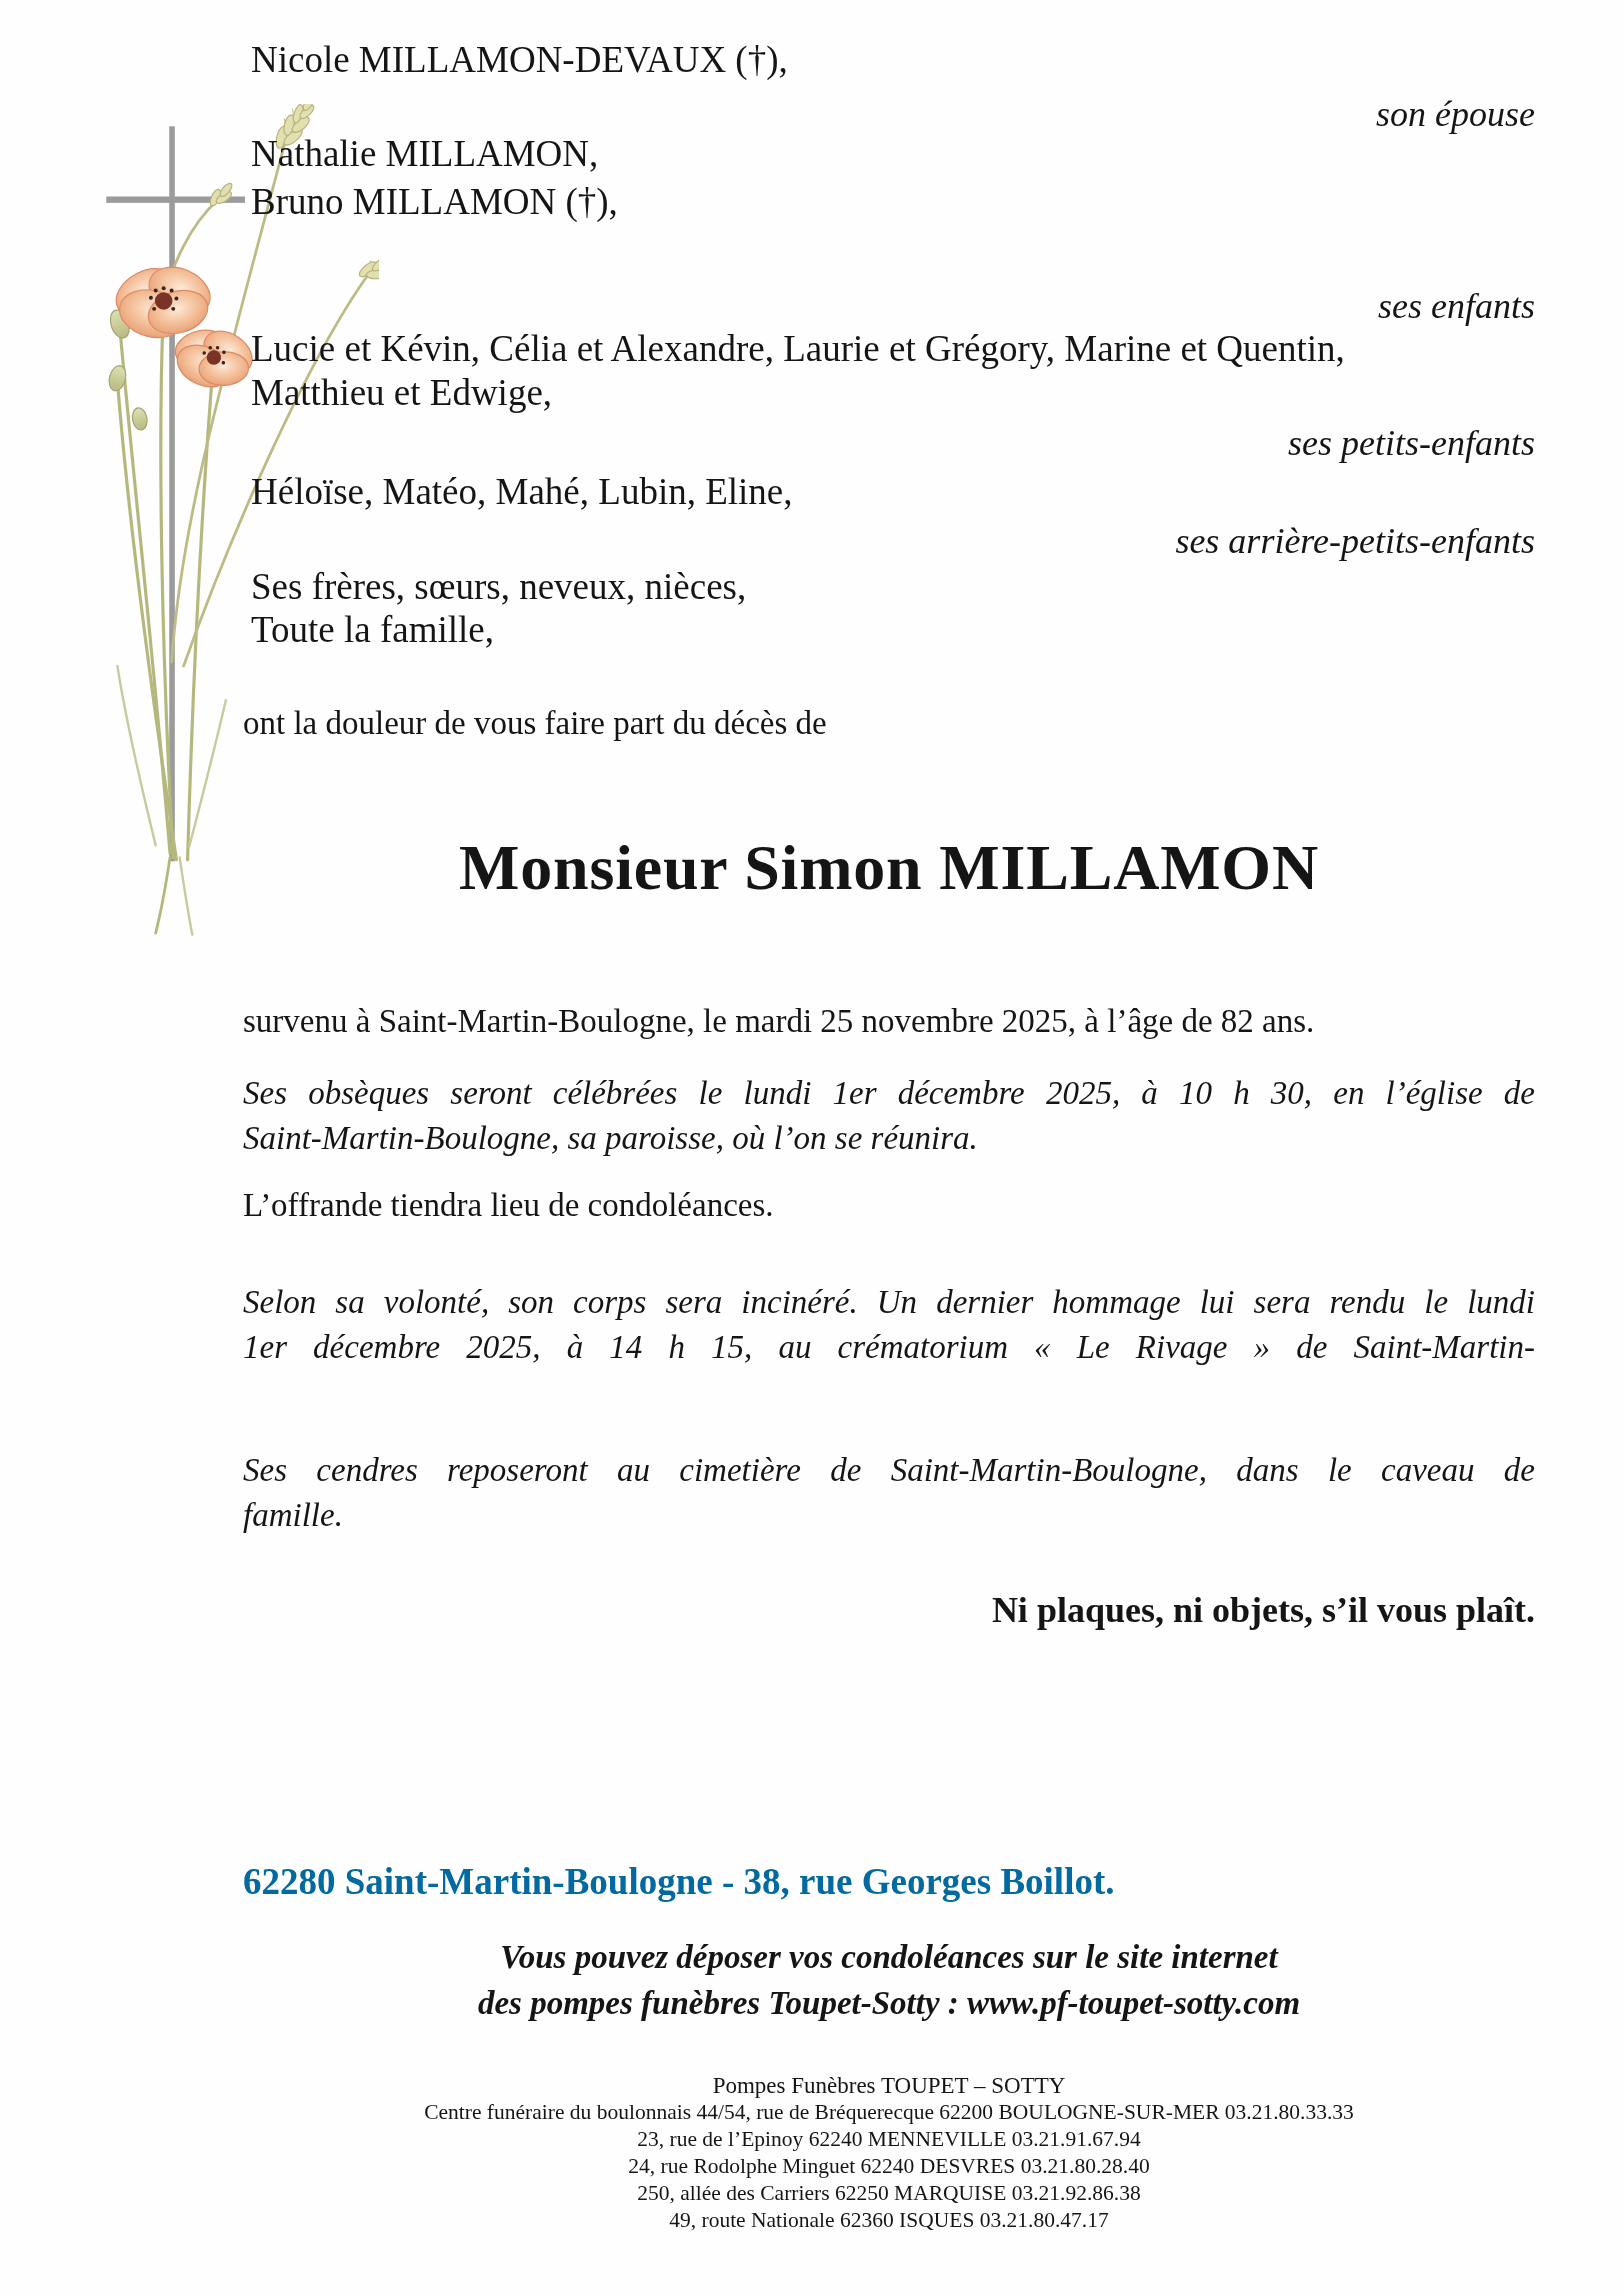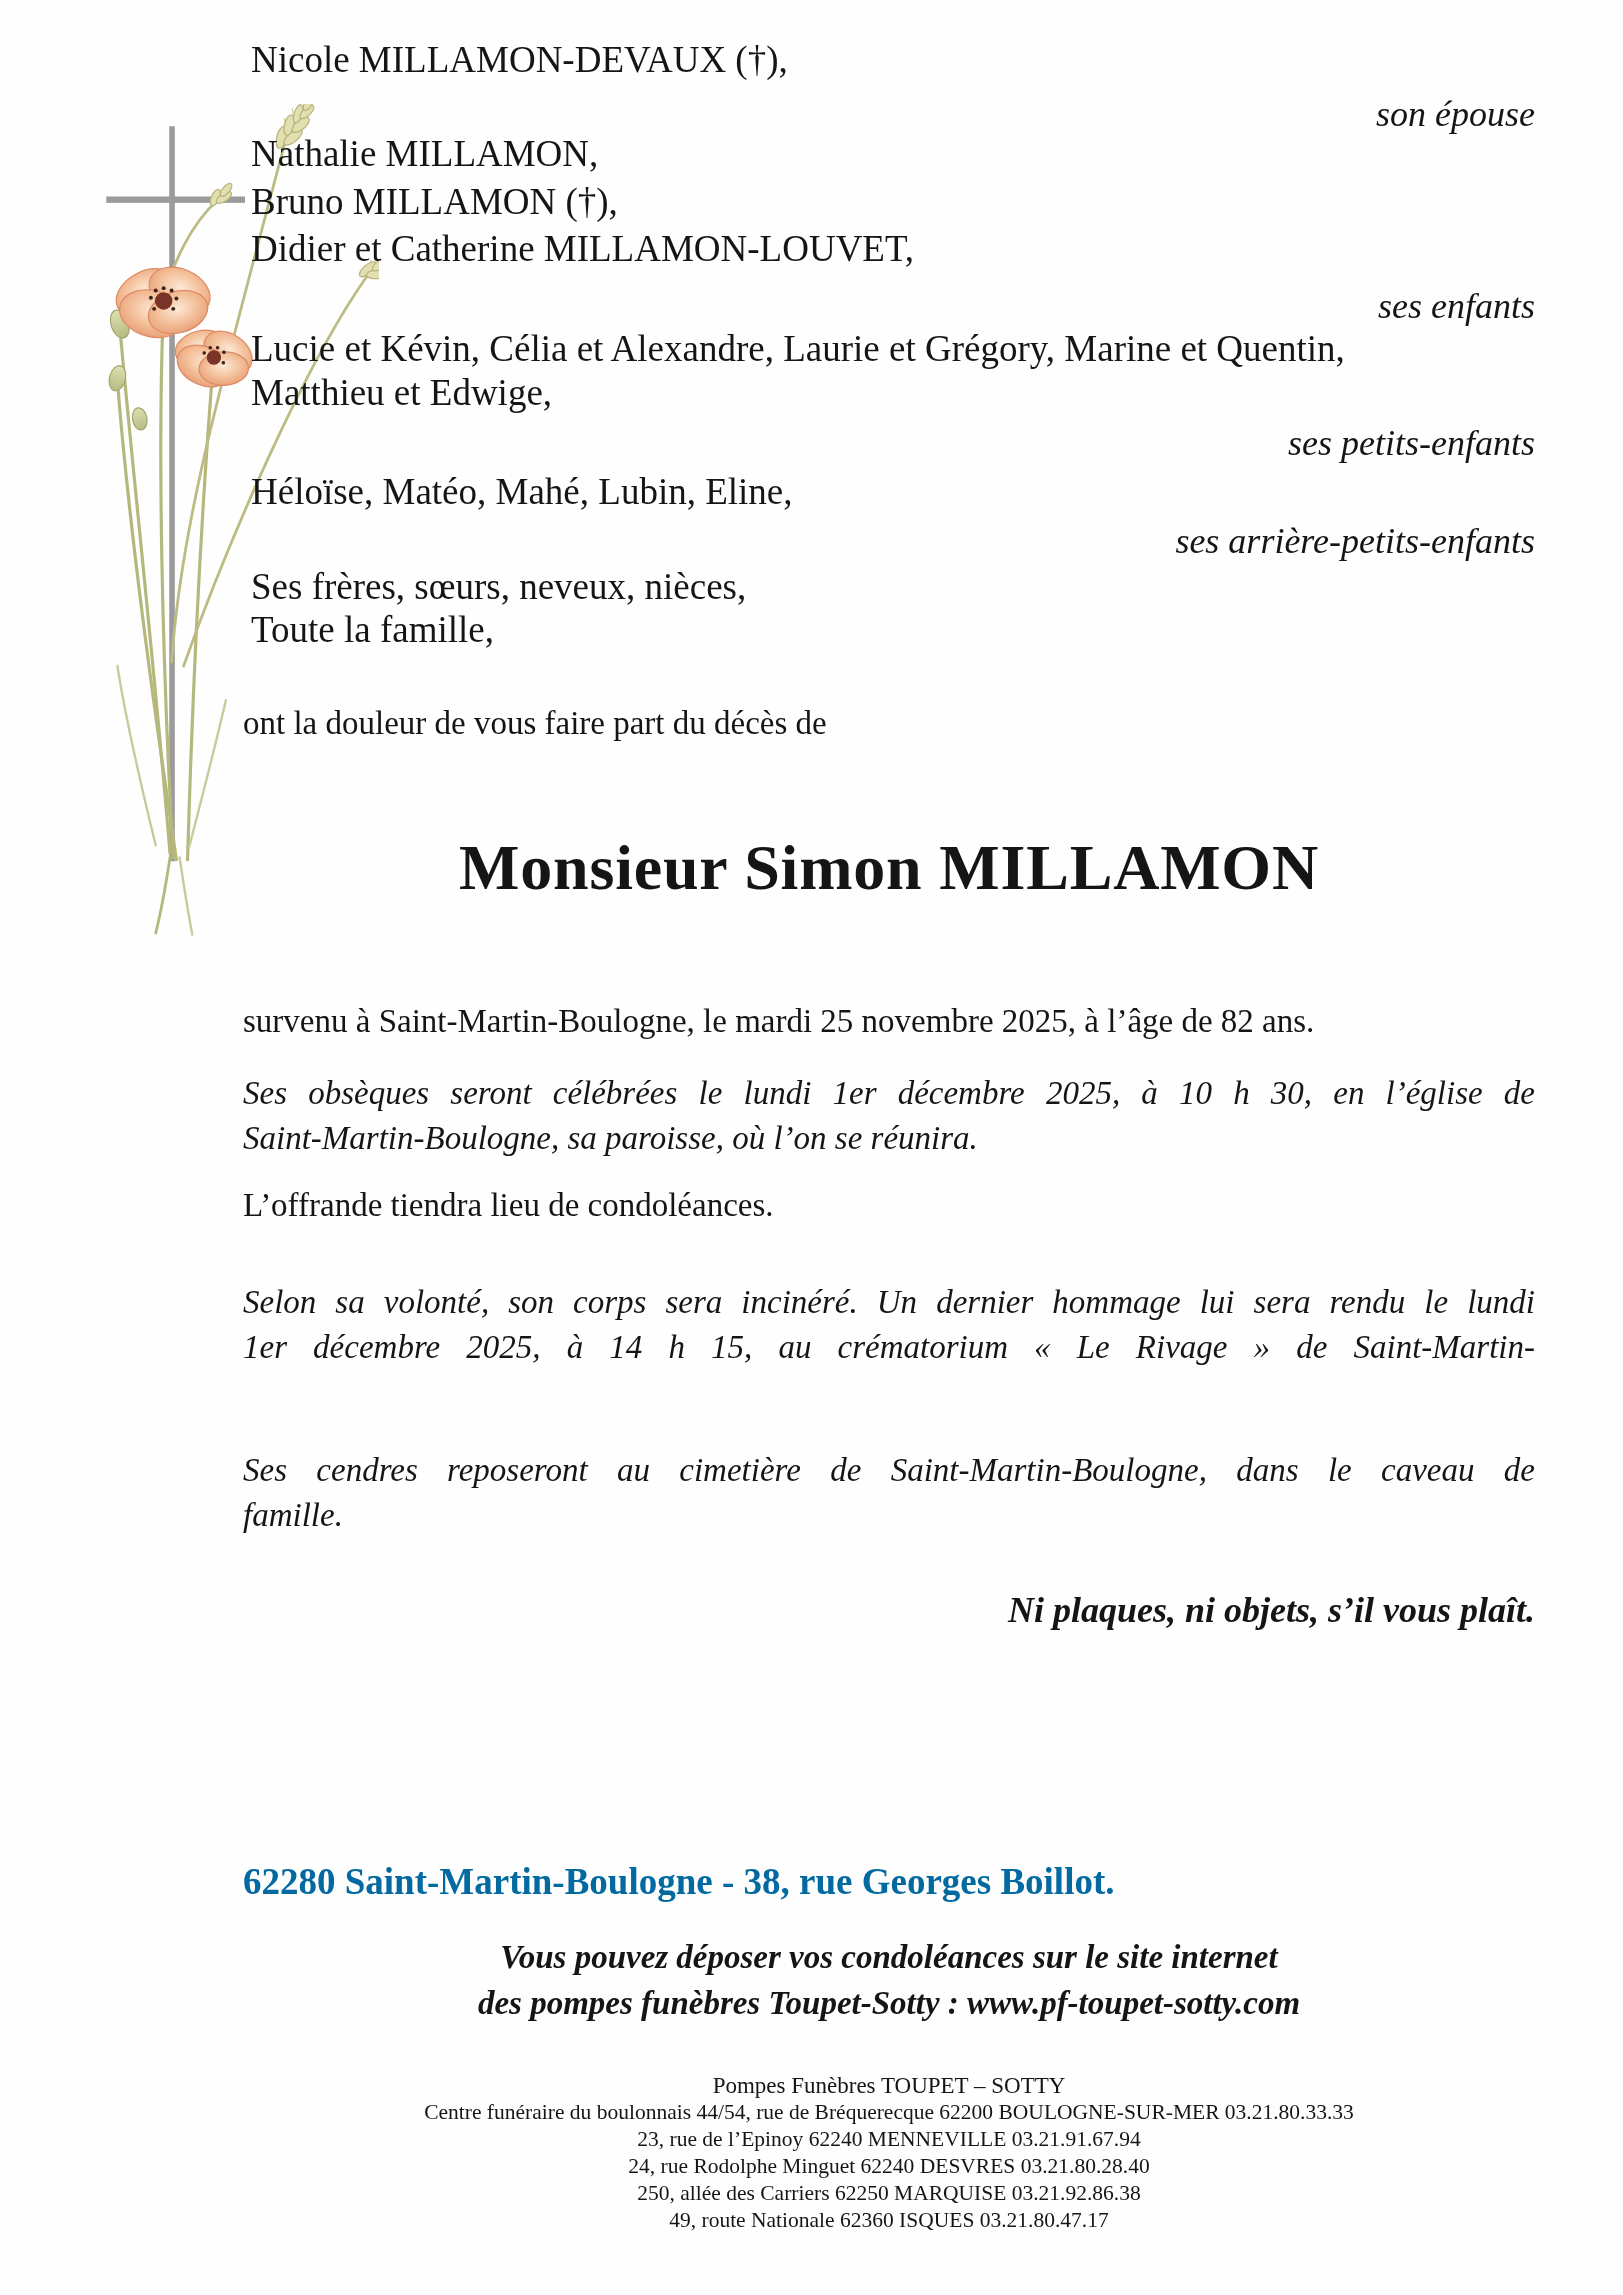--- a/index.html
+++ b/index.html
@@ -7,21 +7,21 @@
         font-family:"Liberation Serif","DejaVu Serif",serif;color:#151515;overflow:hidden;margin:0 auto;}
   .abs{position:absolute;left:243px;right:89px;}
   .ln{font-size:37px;line-height:45px;white-space:nowrap;margin-left:8px;}
   .rel{font-style:italic;text-align:right;font-size:36px;white-space:nowrap;}
   .bl{font-size:33px;line-height:45px;white-space:nowrap;}
   .par{font-size:33px;line-height:45px;font-style:italic;}
   .par .jl{text-align:justify;text-align-last:justify;height:45px;overflow:hidden;}
   .par .jend{text-align:left;height:45px;overflow:hidden;}
   .par2 .jl,.par2 .jend{height:48px;}
   .title{text-align:center;font-weight:bold;font-size:64px;line-height:73px;letter-spacing:0.8px;white-space:nowrap;}
-  .req{font-weight:bold;font-style:italic;text-align:right;font-size:36px;line-height:45px;white-space:nowrap;}
+  .req{font-weight:bold;text-align:right;font-size:36px;line-height:45px;white-space:nowrap;}
   .addr{font-weight:bold;color:#0369a1;font-size:37px;line-height:45px;white-space:nowrap;}
   .cond{text-align:center;font-weight:bold;font-style:italic;font-size:33px;line-height:46px;}
   .fhname{text-align:center;font-size:23px;line-height:27px;}
   .fhb{text-align:center;font-size:21.5px;line-height:27px;}
   .fhb div{height:27px;overflow:hidden;}
   .deco{position:absolute;left:44px;top:104px;width:335px;height:845px;}
 </style>
 </head>
 <body>
 
@@ -125,21 +125,20 @@
             <circle cx="13" cy="4" r="2.2"></circle>
         </g>
       </g>
     </g>
   </svg>
 
   <div class="abs ln" style="top:37px">Nicole MILLAMON-DEVAUX (†),</div>
   <div class="abs rel" style="top:93px">son épouse</div>
   <div class="abs ln" style="top:131px">Nathalie MILLAMON,</div>
   <div class="abs ln" style="top:179px">Bruno MILLAMON (†),</div>
-  <div class="abs ln" style="top:226px">Didier et Catherine MILLAMON-LOUVET,</div>
   <div class="abs rel" style="top:285px">ses enfants</div>
   <div class="abs ln" style="top:326px">Lucie et Kévin, Célia et Alexandre, Laurie et Grégory, Marine et Quentin,</div>
   <div class="abs ln" style="top:370px">Matthieu et Edwige,</div>
   <div class="abs rel" style="top:422px">ses petits-enfants</div>
   <div class="abs ln" style="top:469px">Héloïse, Matéo, Mahé, Lubin, Eline,</div>
   <div class="abs rel" style="top:520px">ses arrière-petits-enfants</div>
   <div class="abs ln" style="top:564px">Ses frères, sœurs, neveux, nièces,</div>
   <div class="abs ln" style="top:607px">Toute la famille,</div>
 
   <div class="abs bl" style="top:701px">ont la douleur de vous faire part du décès de</div>

